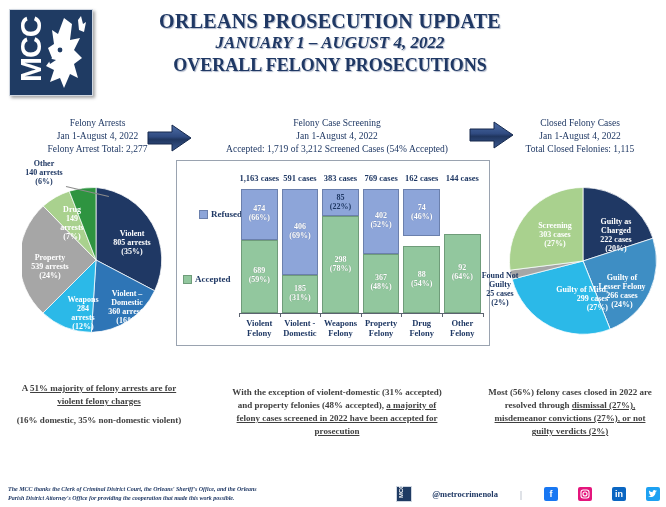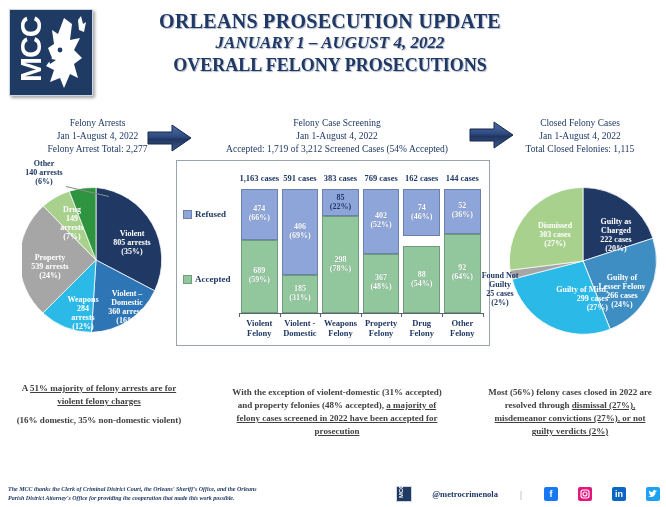--- a/index.html
+++ b/index.html
@@ -52,21 +52,21 @@
   .pie-label.navy{color:#1F3864;}
 
   
   #barbox{
     position:absolute;left:176px;top:160px;width:312px;height:184px;
     background:#ffffff;border:1px solid #9aa3b0;
   }
   .legend{position:absolute;font-size:9px;font-weight:bold;color:#1F3864;
           display:flex;align-items:center;gap:3px;font-family:"Liberation Serif",serif;}
   .legend .sw{width:7px;height:7px;display:inline-block;}
-  #lg-ref{left:6px;top:48px;}
+  #lg-ref{left:22px;top:48px;}
   #lg-acc{left:6px;top:113px;}
 
   .plot{position:absolute;left:62px;top:28px;width:244px;height:124px;}
   .colgrp{position:absolute;top:0;height:124px;}
   .caplabel{position:absolute;top:-16px;width:100%;text-align:center;
             font-size:8.5px;font-weight:bold;color:#1F3864;white-space:nowrap;}
   .seg{position:absolute;left:2px;right:2px;box-sizing:border-box;
        border:1px solid #7f8ea8;display:flex;align-items:center;
        justify-content:center;text-align:center;}
   .seg.refused{background:#8DA5D9;border-color:#6b80ad;}
@@ -302,26 +302,20 @@
         <div class="seg accepted" style="top:57px;height:67px;">
           <div class="segtxt">
               <div>88</div>
               <div>(54%)</div>
             </div>
         </div>
       </div>
 
       <div class="colgrp" style="left:203px;width:40.6px;">
         <div class="caplabel">144 cases</div>
-        <div class="seg refused" style="top:0;height:44.6px;">
-          <div class="segtxt">
-              <div>52</div>
-              <div>(36%)</div>
-            </div>
-        </div>
         <div class="seg accepted" style="top:44.6px;height:79.4px;">
           <div class="segtxt">
               <div>92</div>
               <div>(64%)</div>
             </div>
         </div>
       </div>
     </div>
 
     <div class="axis"></div>
@@ -385,21 +379,21 @@
         <div>Lesser Felony</div>
         <div>266 cases</div>
         <div>(24%)</div>
     </div>
     <div class="pie-label white" style="left:34px;top:100px;width:66px;text-align:right;">
       <div>Guilty of Misd.</div>
         <div>299 cases</div>
         <div>(27%)</div>
     </div>
     <div class="pie-label white" style="left:18px;top:36px;width:58px;">
-      <div>Dismissed</div>
+      <div>Screening</div>
         <div>303 cases</div>
         <div>(27%)</div>
     </div>
   </div>
   <div class="pie-label navy" style="position:absolute;left:477px;top:272px;width:46px;">
     <div>Found Not</div>
       <div>Guilty</div>
       <div>25 cases</div>
       <div>(2%)</div>
   </div>

